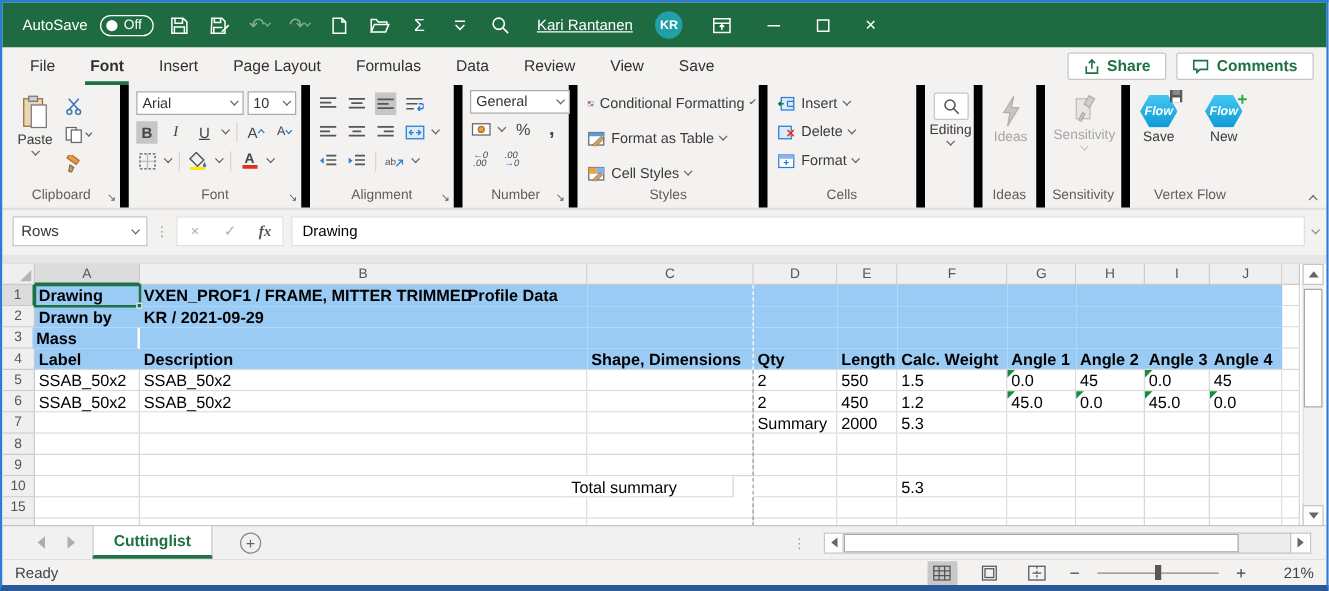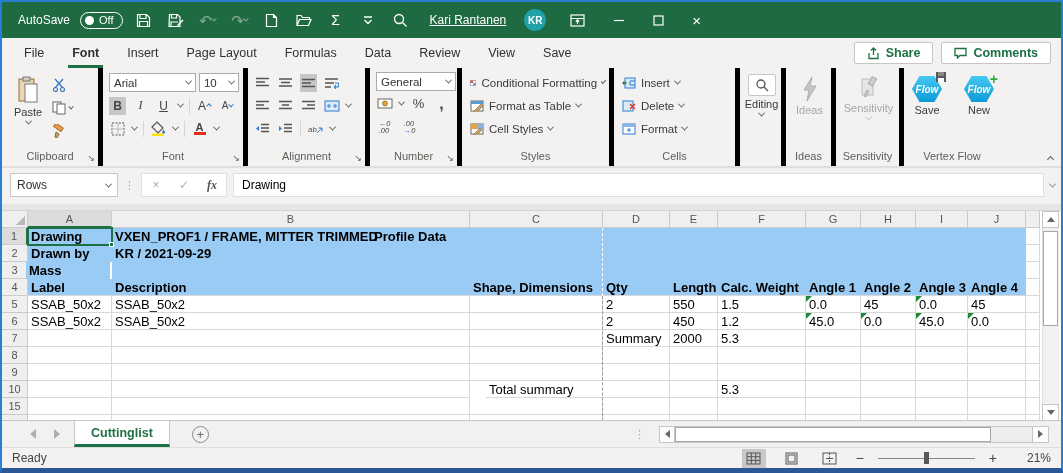--- a/index.html
+++ b/index.html
@@ -34,21 +34,21 @@
   #tabs { display:flex; align-items:stretch; height:100%; padding-left:8px; }
   .rtab { padding:0 14px; display:flex; align-items:center; font-size:12.5px; color:#323130; cursor:pointer; position:relative; }
   .rtab.active { font-weight:bold; }
   .rtab.active::after { content:""; position:absolute; left:10px; right:10px; bottom:0; height:3px; background:#1e7145; }
   .tr-actions { margin-left:auto; display:flex; gap:8px; padding-right:10px; }
   .abtn { display:flex; align-items:center; gap:6px; border:1px solid #c8c6c4; background:#fff; color:#1e7145;
     font-size:12.5px; font-weight:bold; padding:3px 12px; border-radius:2px; cursor:pointer; }
 
   
   .ribbon { height:98px; background:#f3f2f1; display:flex; flex:0 0 auto; position:relative; font-size:11px; color:#3b3a39; }
-  .rgroup { border-right:5px solid #000000; display:flex; flex-direction:column; position:relative; flex:0 0 auto; }
+  .rgroup { border-right:7px solid #000000; display:flex; flex-direction:column; position:relative; flex:0 0 auto; }
   .gbody { flex:1; display:flex; padding:4px 4px 0 6px; gap:4px; }
   .glabel { height:17px; text-align:center; color:#605e5c; font-size:11px; position:relative; line-height:15px; }
   .launcher { position:absolute; right:3px; bottom:3px; font-size:9px; color:#605e5c; cursor:pointer; line-height:1; }
   .bigbtn { display:flex; flex-direction:column; align-items:center; justify-content:flex-start; gap:2px;
     padding:4px 6px; cursor:pointer; }
   .minicol { display:flex; flex-direction:column; justify-content:flex-start; gap:5px; padding-top:4px; }
   .mbtn { display:flex; align-items:center; gap:3px; height:18px; cursor:pointer; }
   .combo { background:#fff; border:1px solid #ababab; height:19px; display:flex; align-items:center;
     font-size:11.5px; padding:0 4px; justify-content:space-between; cursor:pointer; color:#333; }
   .irow { display:flex; align-items:center; gap:6px; height:21px; }
@@ -434,21 +434,21 @@
                 <i><b>→</b>0</i>
               </span>
             </span>
         </div>
       </div>
       <div class="glabel"><span>Number</span>
         <span class="launcher">↘</span></div>
     </div>
 
     <div class="rgroup" style="width:152px;">
-      <div class="gbody" style="flex-direction:column; gap:2px; padding-left:8px;">
+      <div class="gbody" style="flex-direction:column; gap:2px; padding-left:8px;justify-content:space-between;">
         <span class="stackbtn">
           <svg width="14" height="12" viewBox="0 0 14 12">
               <rect x="1" y="1" width="12" height="10" fill="#fff" stroke="#666"></rect>
               <rect x="1" y="1" width="6" height="5" fill="#e05252"></rect>
               <rect x="7" y="6" width="6" height="5" fill="#5b9bd5"></rect>
             </svg>
           <span>Conditional Formatting</span>
           <span class="chev" style="color:#605e5c;"></span>
         </span>
         <span class="stackbtn">
@@ -716,21 +716,21 @@
       <div class="cell" style="left: 668px; top: 153px; width: 48px; height: 17px;"></div>
       <div class="cell" style="left: 716px; top: 153px; width: 88px; height: 17px;"></div>
       <div class="cell" style="left: 804px; top: 153px; width: 55px; height: 17px;"></div>
       <div class="cell" style="left: 859px; top: 153px; width: 55px; height: 17px;"></div>
       <div class="cell" style="left: 914px; top: 153px; width: 52px; height: 17px;"></div>
       <div class="cell" style="left: 966px; top: 153px; width: 58px; height: 17px;"></div>
       <div class="cell" style="left: 1024px; top: 153px; width: 14px; height: 17px;"></div>
       <div class="gh" style="left: 0px; top: 170px; width: 26px; height: 17px;">10</div>
       <div class="cell" style="left: 26px; top: 170px; width: 84px; height: 17px;"></div>
       <div class="cell" style="left: 110px; top: 170px; width: 358px; height: 17px;"></div>
-      <div class="cell" style="left: 484px; top: 170px; width: 133px; height: 17px;"><span>Total summary</span></div>
+      <div class="cell" style="left: 452px; top: 170px; width: 133px; height: 17px;"><span>Total summary</span></div>
       <div class="cell" style="left: 601px; top: 170px; width: 67px; height: 17px;"></div>
       <div class="cell" style="left: 668px; top: 170px; width: 48px; height: 17px;"></div>
       <div class="cell" style="left: 716px; top: 170px; width: 88px; height: 17px;"><span>5.3</span></div>
       <div class="cell" style="left: 804px; top: 170px; width: 55px; height: 17px;"></div>
       <div class="cell" style="left: 859px; top: 170px; width: 55px; height: 17px;"></div>
       <div class="cell" style="left: 914px; top: 170px; width: 52px; height: 17px;"></div>
       <div class="cell" style="left: 966px; top: 170px; width: 58px; height: 17px;"></div>
       <div class="cell" style="left: 1024px; top: 170px; width: 14px; height: 17px;"></div>
       <div class="gh" style="left: 0px; top: 187px; width: 26px; height: 17px;">15</div>
       <div class="cell" style="left: 26px; top: 187px; width: 84px; height: 17px;"></div>

